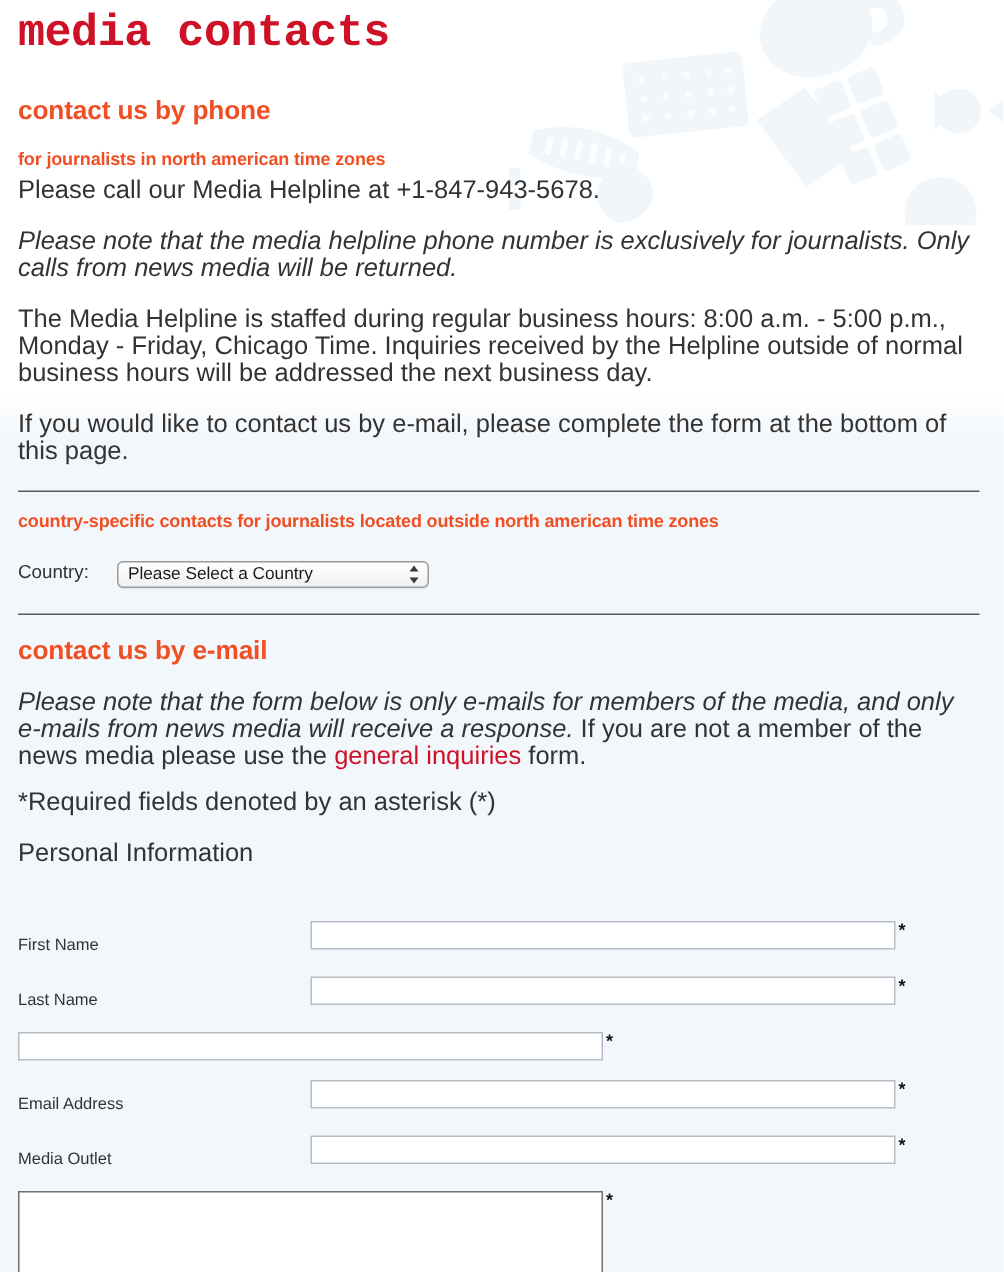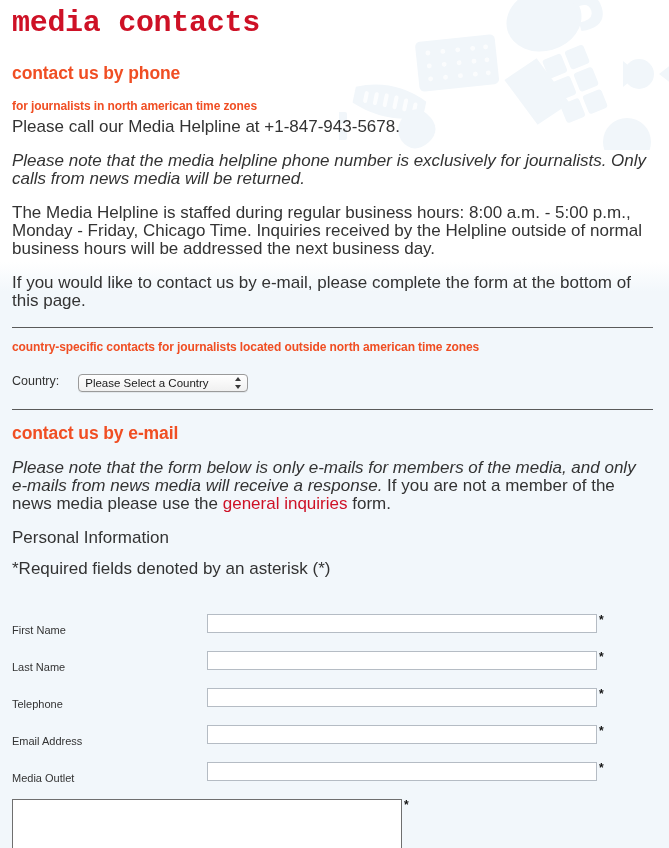--- a/index.html
+++ b/index.html
@@ -108,21 +108,21 @@
     display: flex;
     align-items: flex-start;
     gap: 19px;
   }
   .country-label {
     font-size: 12.5px;
     color: #333333;
   }
   .country-select {
     position: relative;
-    width: 170px;
+    width: 208px;
     height: 18px;
     border: 1px solid #9a9a9a;
     border-radius: 4px;
     background: linear-gradient(to bottom, #ffffff 0%, #f0f0f0 100%);
     box-shadow: 0 1px 0 rgba(0,0,0,0.06);
     display: flex;
     align-items: center;
     font-size: 11.5px;
     color: #1a1a1a;
     padding: 0 20px 0 6px;
@@ -320,40 +320,39 @@
     </div>
 
     <hr class="rule">
 
     <h2 class="sect-title" style="padding-top:12px;">contact us by e-mail</h2>
 
     <p class="body" style="padding-top:3px;margin-top:12px;">
       <span class="ital-bold">Please note that the form below is only e-mails for members of the media, and only e-mails from news media will receive a response.</span><span> If you are not a member of the news media please use the </span><a href="#" class="inline-link">general inquiries</a><span> form.</span>
     </p>
 
+    <p class="body gap-sm">*Required fields denoted by an asterisk (*)</p>
+
     <p class="body gap">Personal Information</p>
 
-    <p class="body gap-sm">*Required fields denoted by an asterisk (*)</p>
-
     <div id="form-area" style="padding-top:36px;">
 
       <div class="form-row">
         <label class="field-label">First Name</label>
         <input class="field-input" type="text" placeholder="" style="">
         <span class="req">*</span>
       </div>
 
       <div class="form-row">
         <label class="field-label">Last Name</label>
         <input class="field-input" type="text" placeholder="" style="">
         <span class="req">*</span>
       </div>
 
       <div class="form-row">
-        <label class="field-label">Telephone</label>
         <input class="field-input" type="text" placeholder="" style="">
         <span class="req">*</span>
       </div>
 
       <div class="form-row">
         <label class="field-label">Email Address</label>
         <input class="field-input" type="text" placeholder="" style="">
         <span class="req">*</span>
       </div>
 

